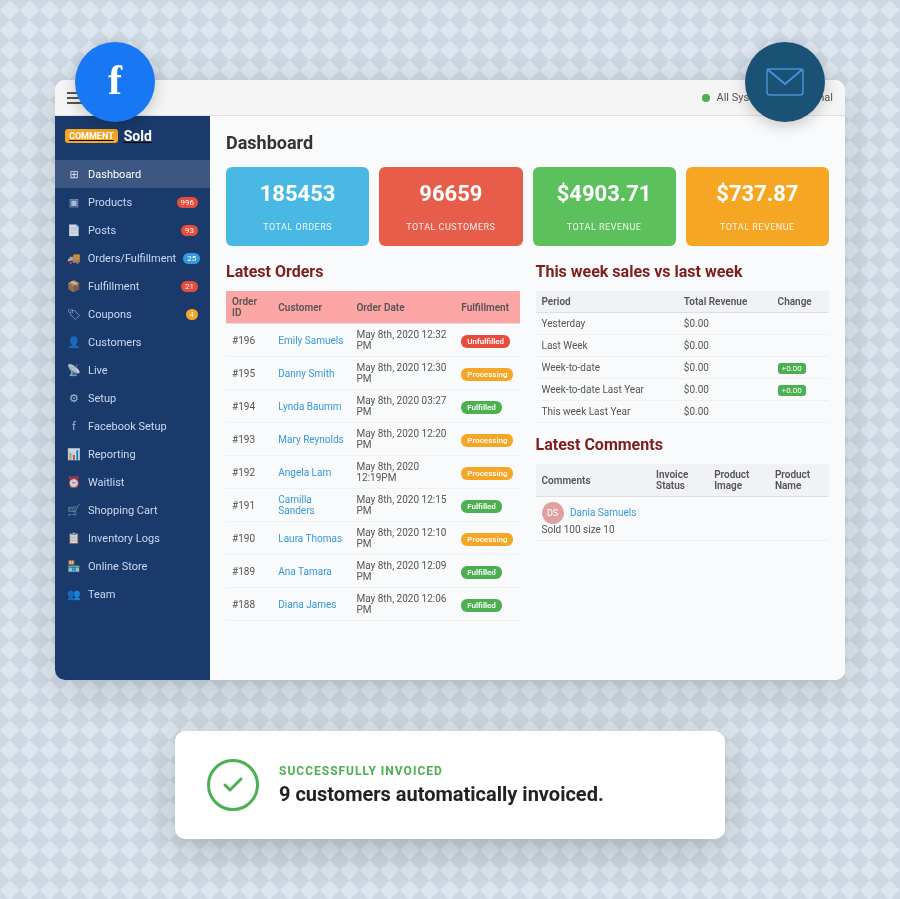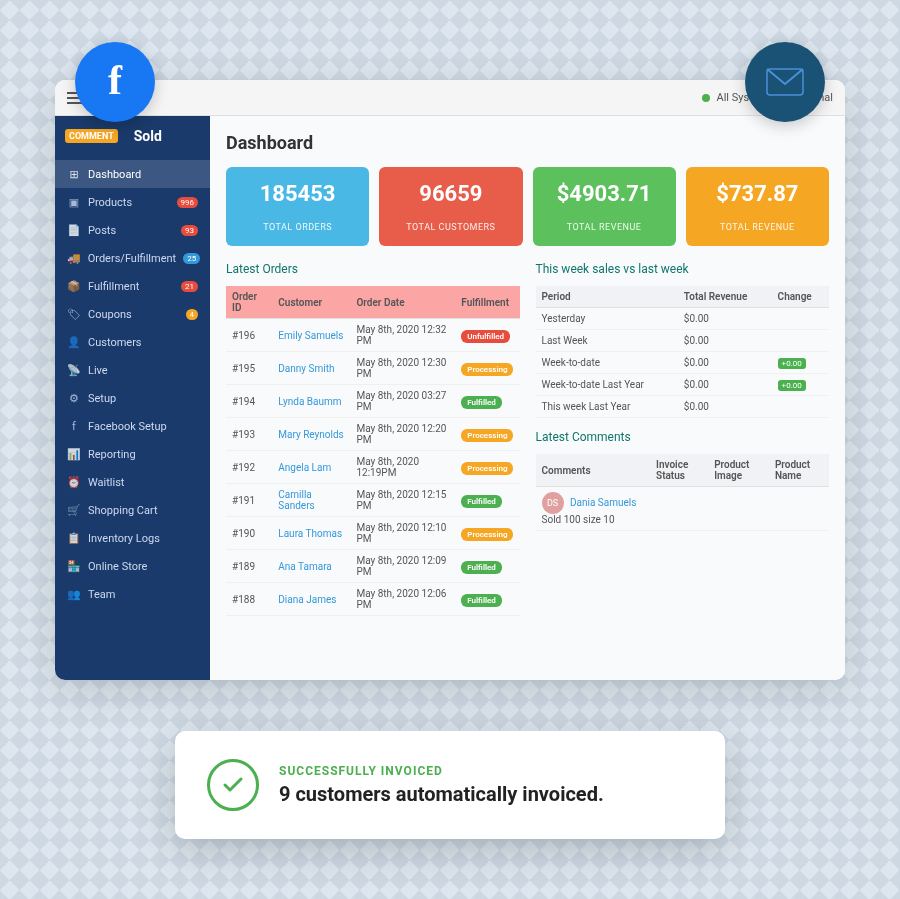--- a/index.html
+++ b/index.html
@@ -86,21 +86,22 @@
       flex-shrink: 0;
       overflow: hidden;
       position: relative;
     }
 
     
     .sidebar-logo {
       padding: 12px 10px;
       display: flex;
       align-items: center;
-      gap: 16px;
+      gap: 6px;
+      text-decoration: underline;
     }
 
     .comment-badge {
       background: #f5a623;
       color: #fff;
       font-size: 9px;
       font-weight: 700;
       padding: 2px 4px;
       border-radius: 3px;
     }
@@ -210,23 +211,23 @@
     }
 
     
     .two-col {
       display: grid;
       grid-template-columns: 1fr 1fr;
       gap: 16px;
     }
 
     .section-title {
-      font-size: 12px;
-      font-weight: 400;
-      color: #0f766e;
+      font-size: 16px;
+      font-weight: 700;
+      color: #7f1d1d;
       margin-bottom: 10px;
     }
 
     
     .orders-table {
       width: 100%;
       border-collapse: collapse;
       font-size: 10px;
     }
 

